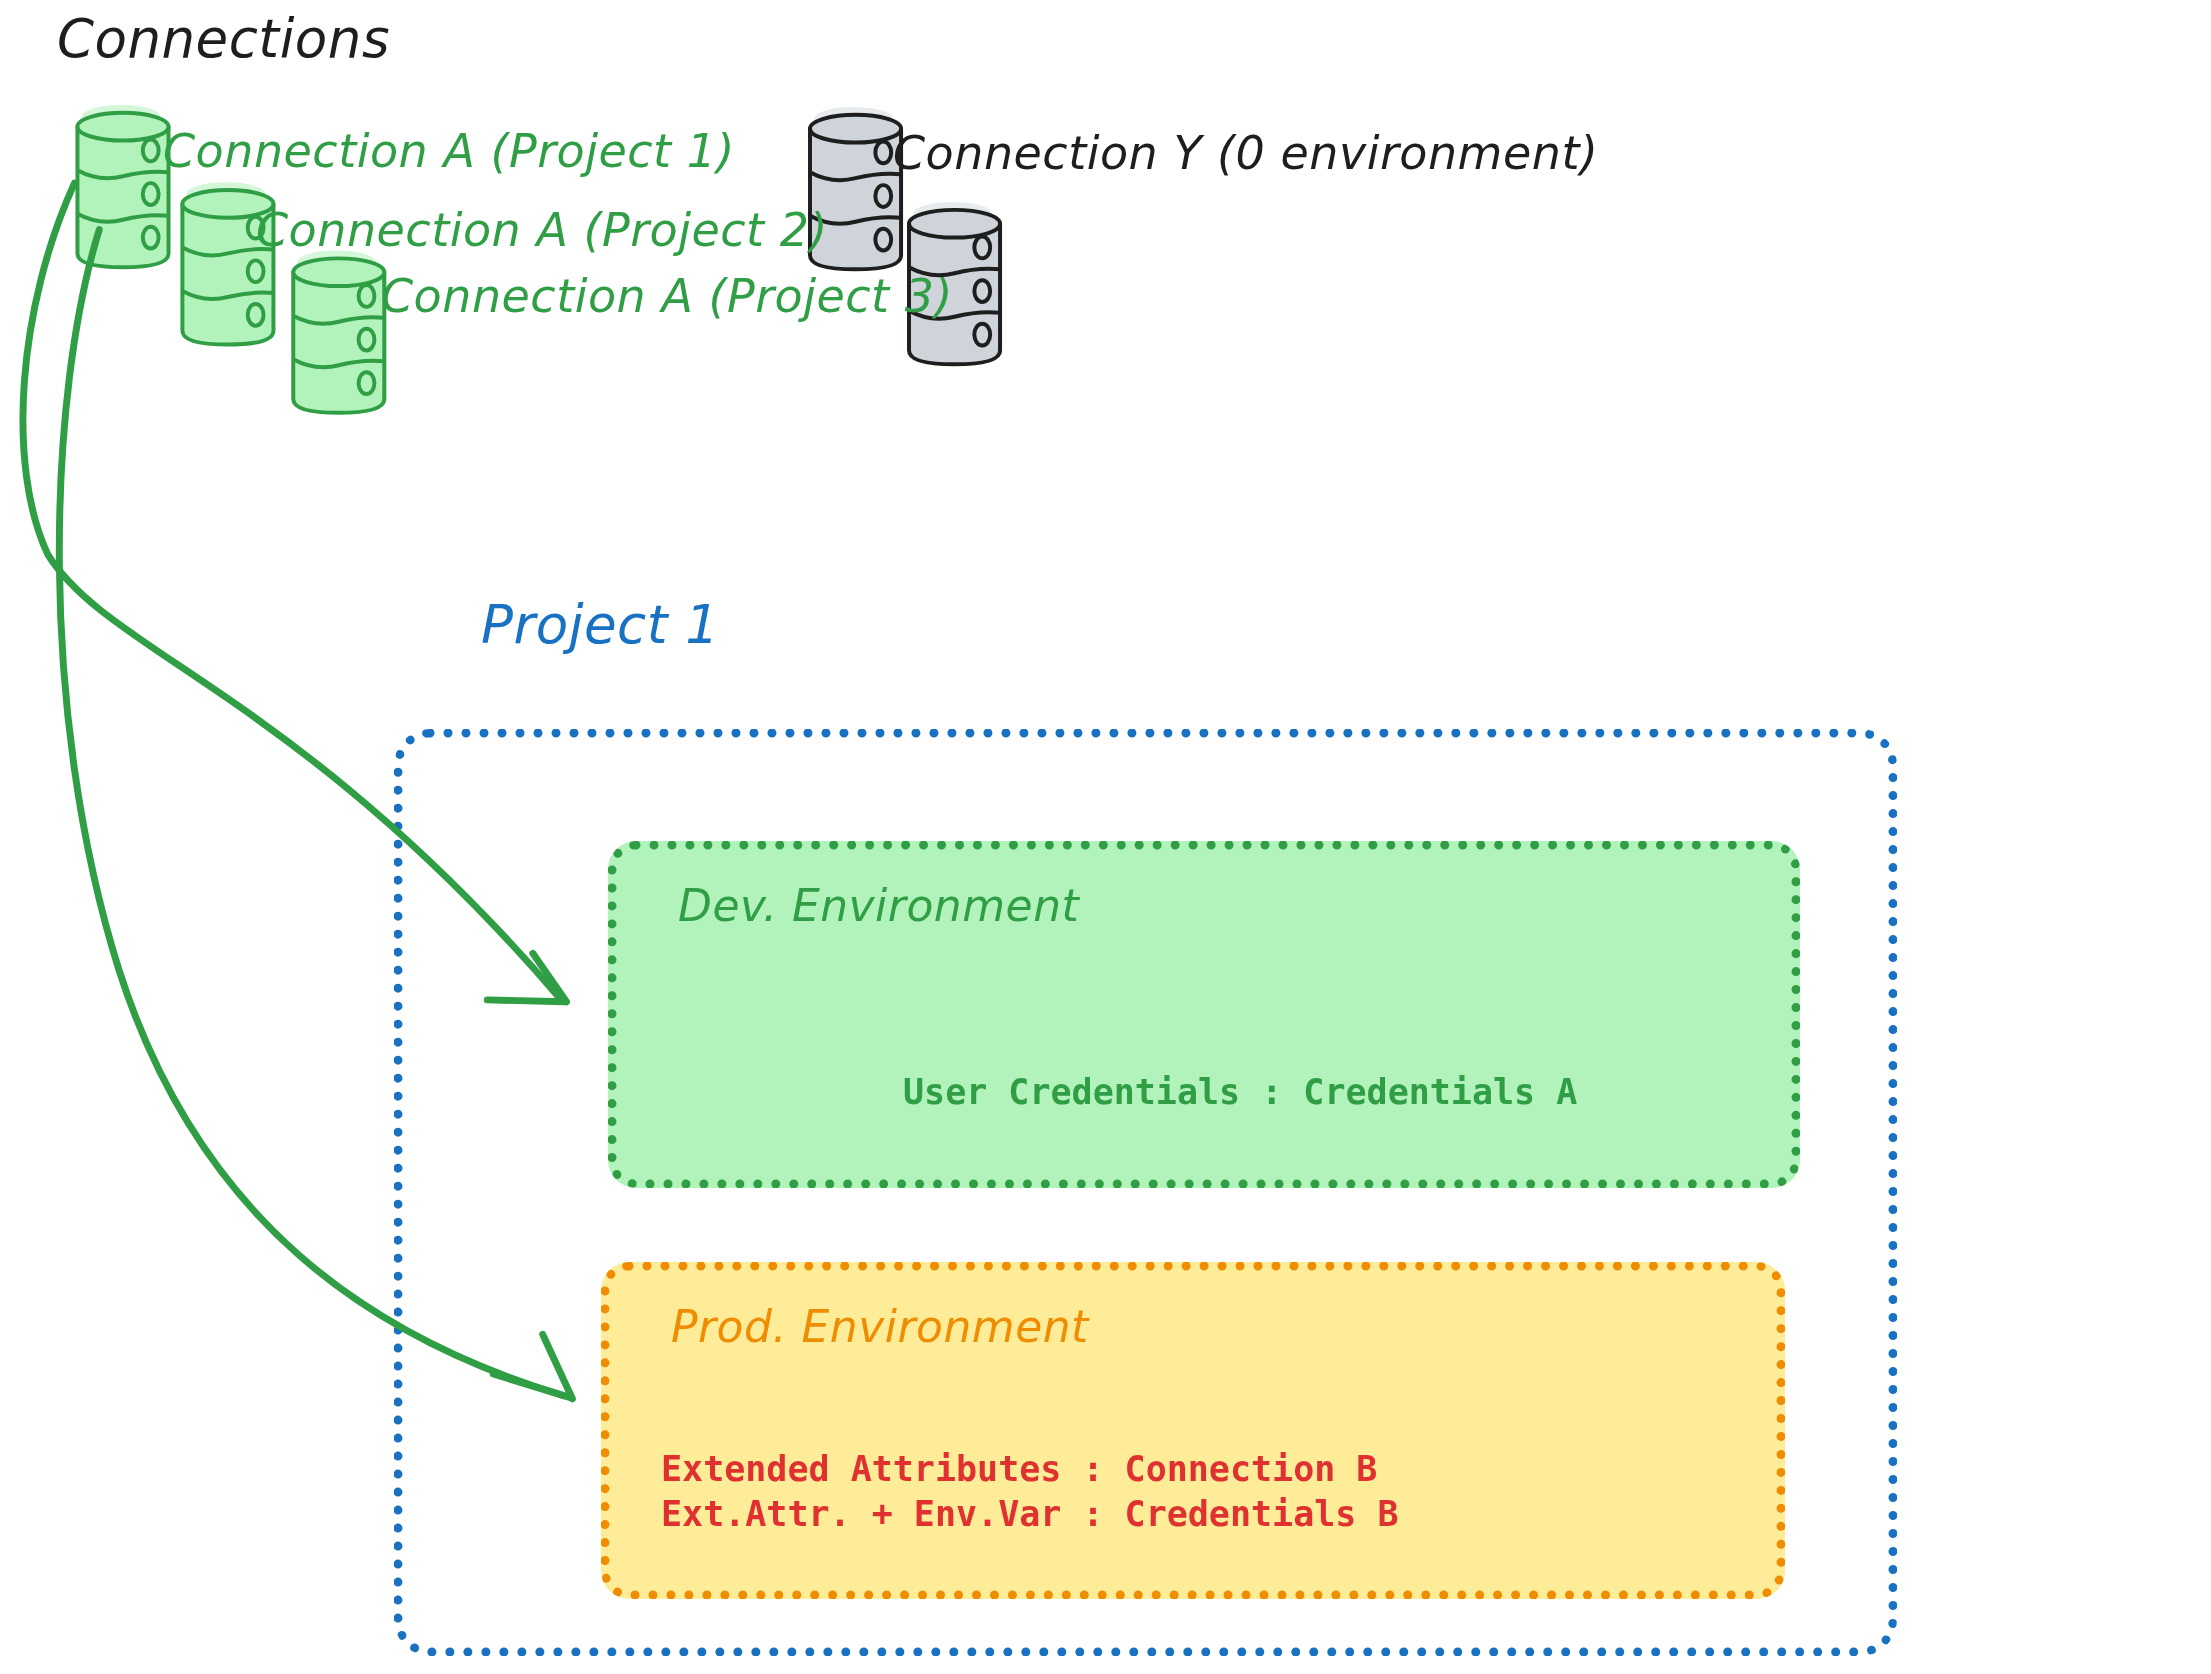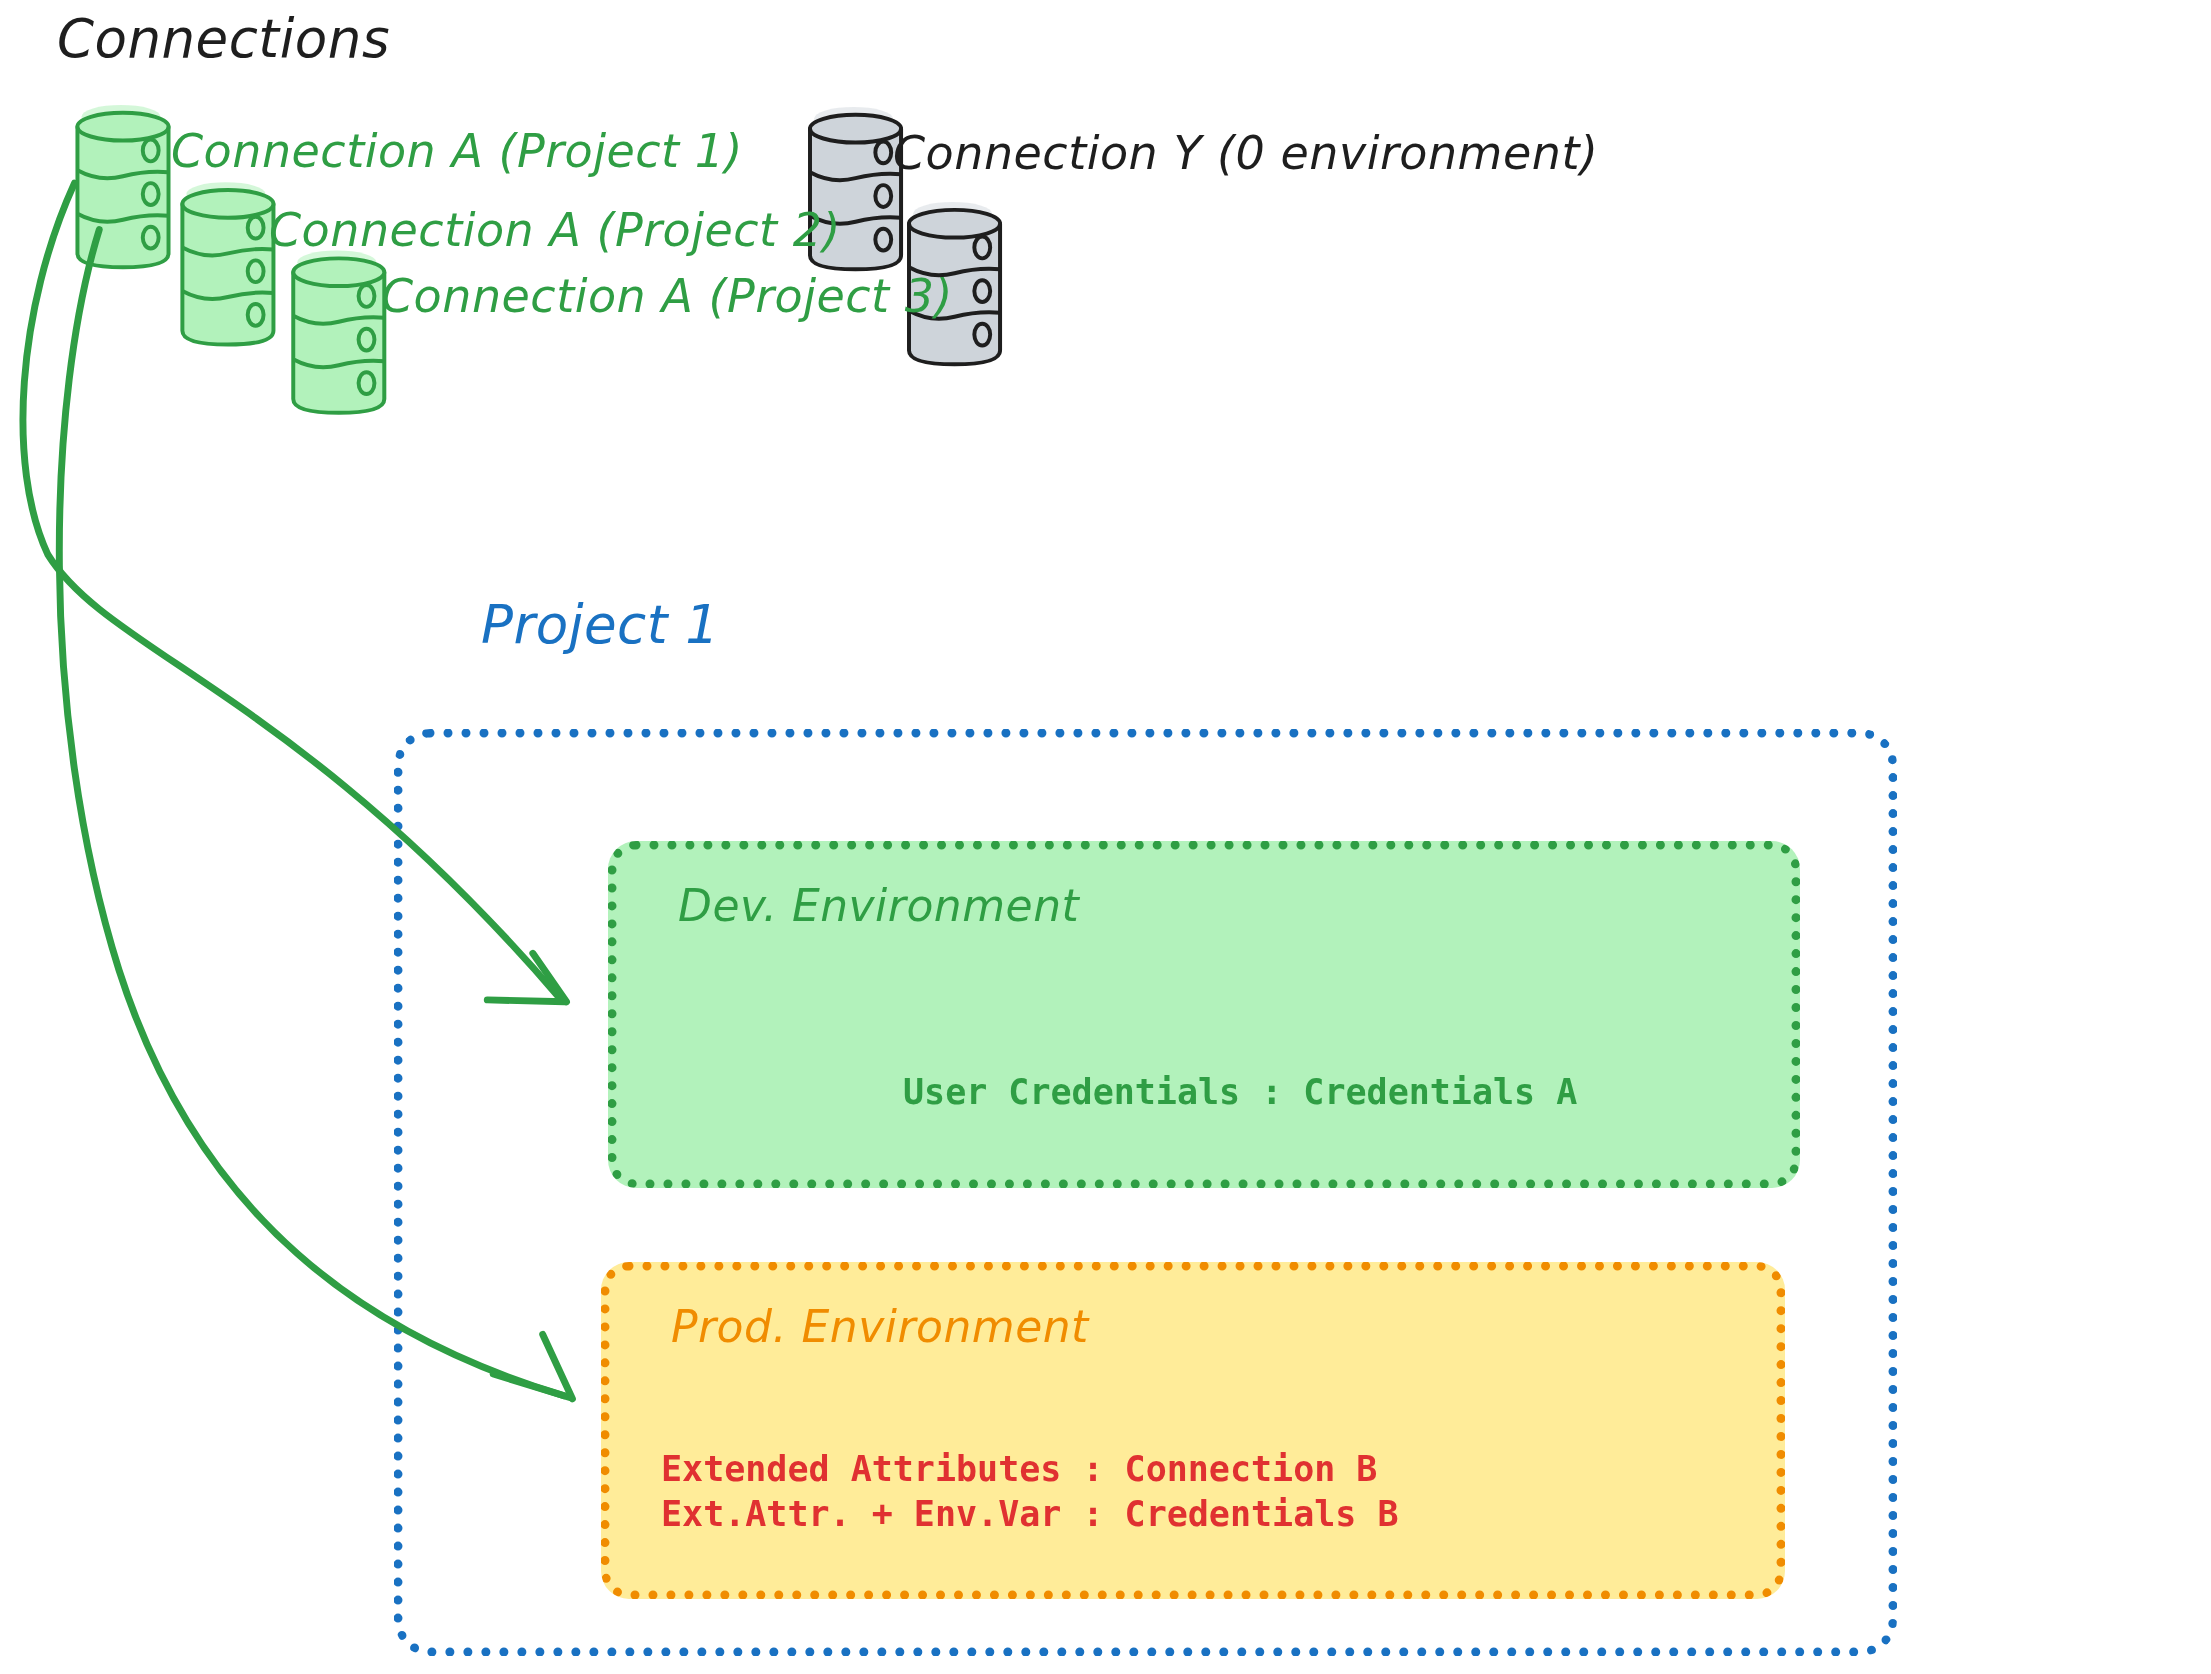--- a/index.html
+++ b/index.html
@@ -41,22 +41,22 @@
     color: #1e1e1e;
     font-style: italic;
   }
   .conn-label {
     font-size: 46px;
     font-style: italic;
   }
   .conn-label.green { color: #2f9e44; }
   .conn-label.black { color: #1e1e1e; }
 
-  #label-a1 { left: 163px; top: 124px; margin-left: 8px; }
-  #label-a2 { left: 269px; top: 203px; }
+  #label-a1 { left: 163px; top: 124px; }
+  #label-a2 { left: 256px; top: 203px; }
   #label-a3 { left: 381px; top: 269px; }
   #label-y  { left: 893px; top: 126px; }
   #label-z  { left: 996px; top: 220px; }
 
   #title-project1 {
     left: 481px; top: 594px;
     font-size: 53px;
     color: #1971c2;
     font-style: italic;
   }

